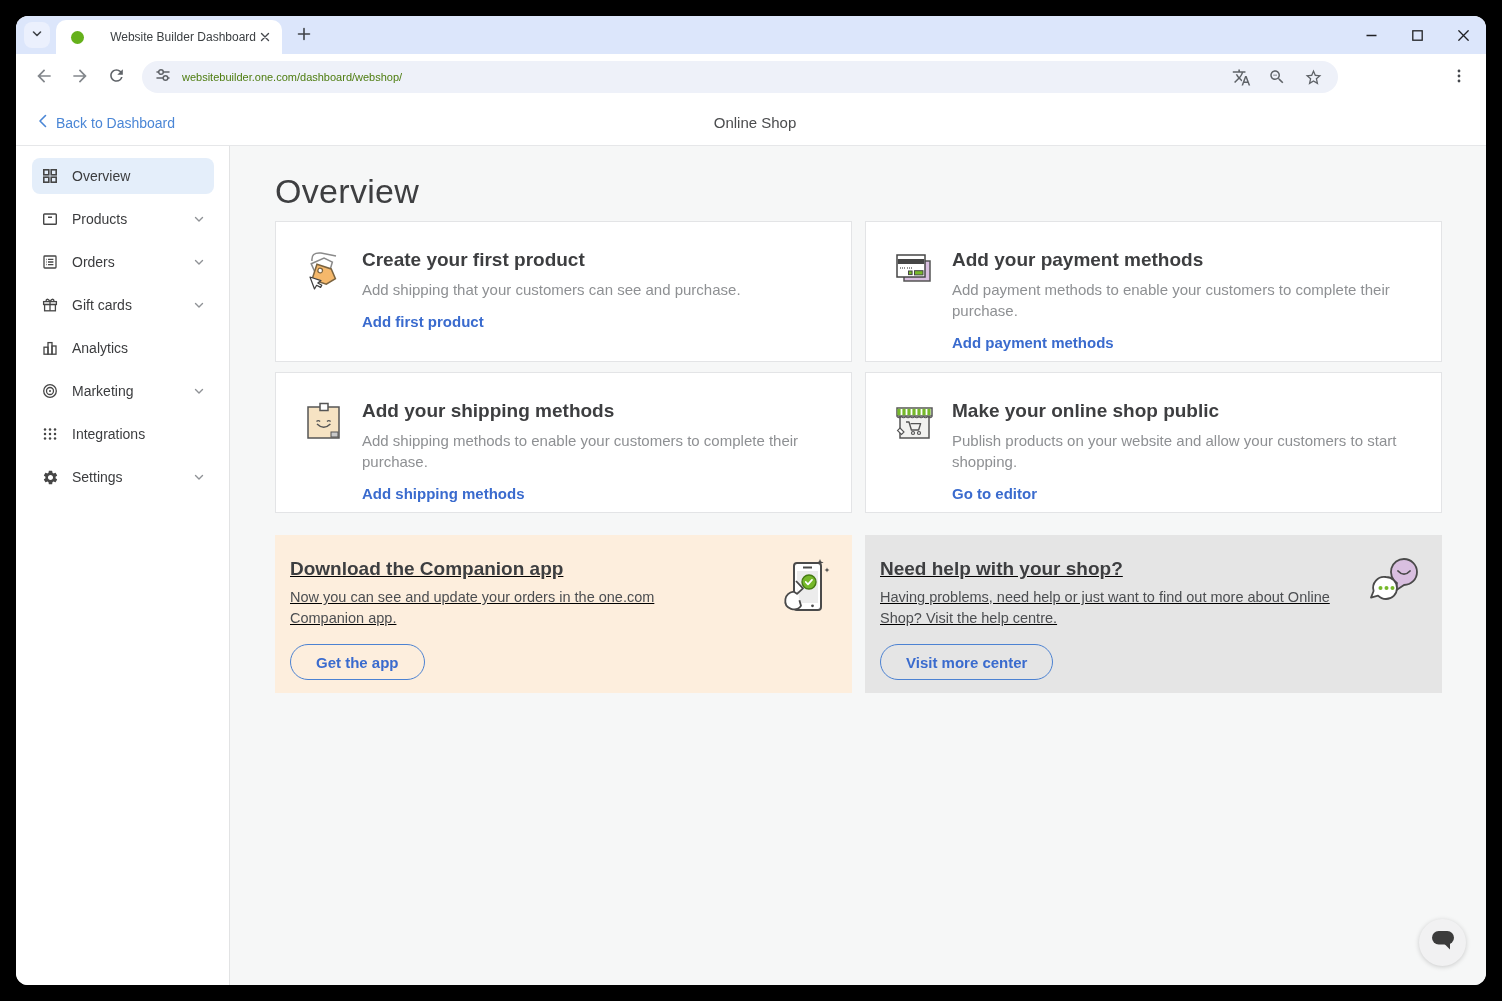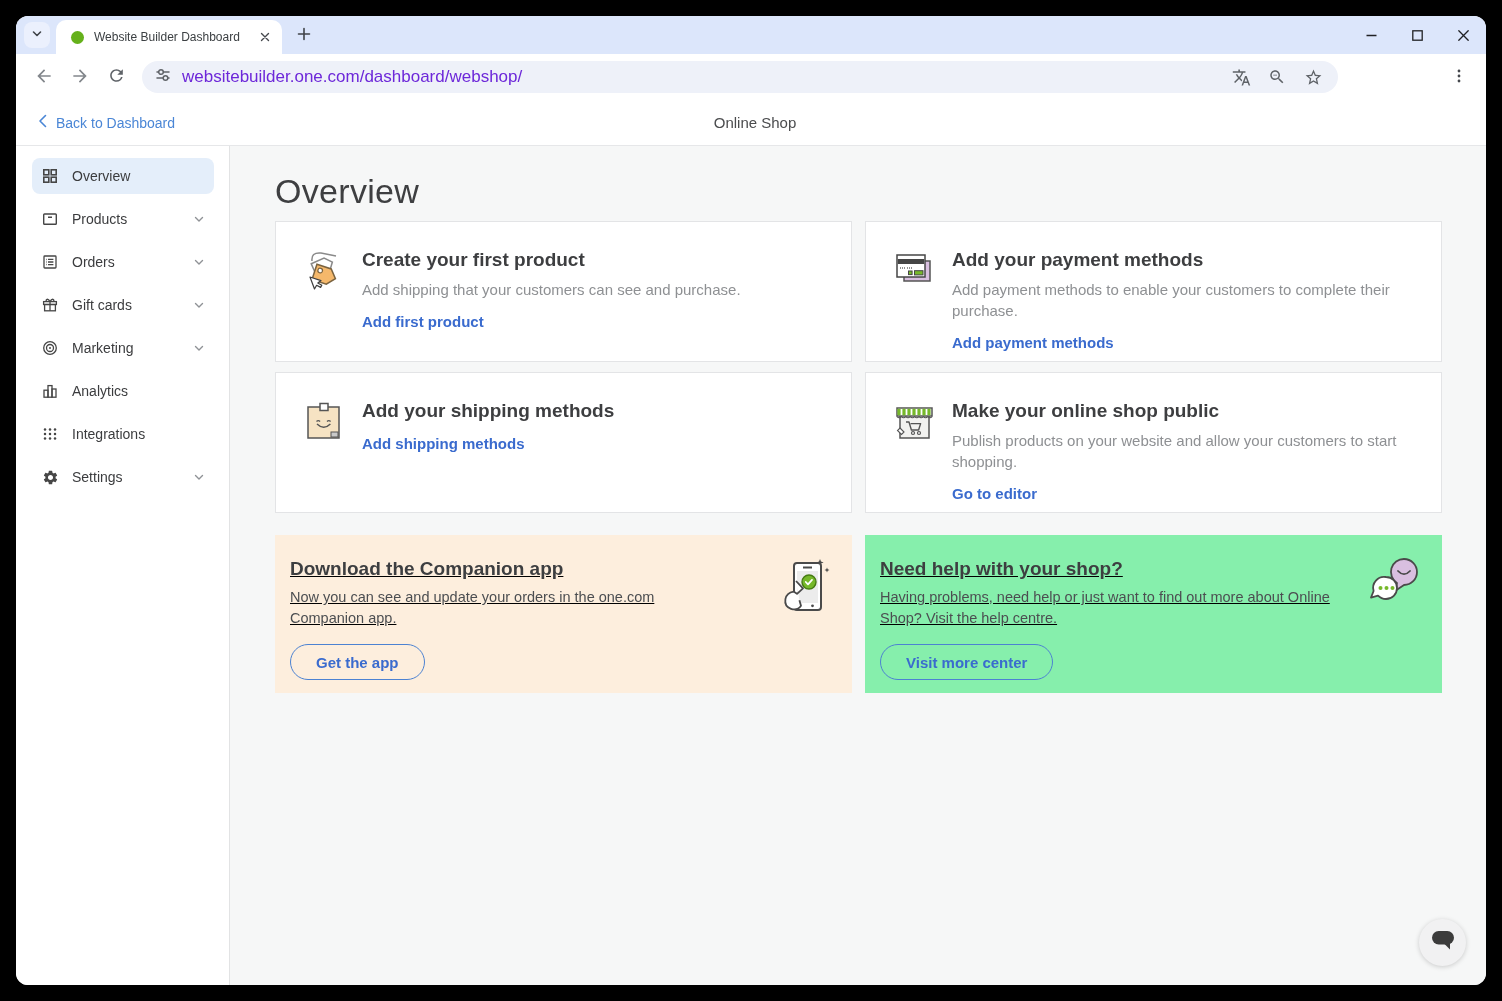--- a/index.html
+++ b/index.html
@@ -9,35 +9,35 @@
   .window { position:absolute; inset:16px; border-radius:12px; overflow:hidden; background:#fff;
             display:flex; flex-direction:column; }
 
   
   .tabstrip { height:38px; background:#dce6fb; display:flex; align-items:center; padding-left:8px; flex:none; }
   .tab-search { width:26px; height:26px; border:none; border-radius:8px; background:#ebf0fd;
                 display:flex; align-items:center; justify-content:center; margin-right:6px; cursor:pointer; }
   .tab { align-self:flex-end; width:226px; height:34px; background:#fff; border-radius:10px 10px 0 0;
          display:flex; align-items:center; padding:0 8px; cursor:pointer; }
   .favicon { width:13px; height:13px; border-radius:50%; background:#65b11b; margin:0 10px 0 7px; flex:none; }
-  .tab-title { font-size:12px; color:#3c4043; flex:1; white-space:nowrap; overflow:hidden; }
+  .tab-title { font-size:12px; color:#3c4043; flex:1; white-space:nowrap; overflow:hidden;text-align:right; }
   .tab-close { width:18px; height:18px; display:flex; align-items:center; justify-content:center;
                border-radius:50%; cursor:pointer; flex:none; }
   .newtab { width:28px; height:28px; border:none; background:none; display:flex; align-items:center;
             justify-content:center; margin-left:8px; cursor:pointer; }
   .wincontrols { margin-left:auto; display:flex; height:100%; }
   .winbtn { width:46px; height:100%; display:flex; align-items:center; justify-content:center; cursor:pointer; }
 
   
   .toolbar { height:46px; background:#fff; display:flex; align-items:center; padding:0 10px; flex:none; }
   .nav-btn { width:34px; height:34px; border:none; background:none; display:flex; align-items:center;
              justify-content:center; margin:0 1px; cursor:pointer; border-radius:50%; }
   .addressbar { flex:1; height:32px; background:#eef1f9; border-radius:16px; display:flex; align-items:center;
                 padding:0 8px 0 12px; margin:0 8px; cursor:text; }
-  .url { font-size:17px; color:#6d28d9; margin-left:10px; white-space:nowrap; }
+  .url { font-size:11px; color:#4d7c0f; margin-left:10px; white-space:nowrap; }
   .addr-icons { margin-left:auto; display:flex; align-items:center; gap:10px; padding-right:4px; }
   .addr-icon { width:26px; height:26px; display:flex; align-items:center; justify-content:center;
                border-radius:50%; cursor:pointer; }
   .toolbar-spacer { width:96px; flex:none; }
   .menu-btn { width:34px; height:34px; border:none; background:none; display:flex; align-items:center;
               justify-content:center; cursor:pointer; }
 
   
   .appbar { height:46px; background:#fff; border-bottom:1px solid #e6e7e9; display:flex; align-items:center;
             position:relative; flex:none; }
@@ -62,21 +62,21 @@
           display:flex; gap:14px; }
   .card-icon { width:48px; height:48px; flex:none; }
   .card-title { font-size:19px; font-weight:600; color:#3d3e40; margin-top:2px; }
   .card-desc { font-size:15px; color:#8e9093; line-height:1.4; margin-top:8px; max-width:470px; }
   .card-link { display:inline-block; font-size:15px; font-weight:600; color:#3a6bce; margin-top:13px;
                cursor:pointer; text-decoration:none; }
 
   .banners { display:grid; grid-template-columns:1fr 1fr; gap:13px; margin-top:22px; }
   .banner { height:158px; padding:23px 20px 0 15px; position:relative;text-decoration:underline; }
   .banner-peach { background:#fdeedd; }
-  .banner-blue  { background:#86efac; }
+  .banner-blue  { background:#e5e5e5; }
   .banner-title { font-size:19px; font-weight:600; color:#3d3e40; }
   .banner-desc { font-size:14.5px; color:#4c4e51; line-height:1.42; margin-top:7px; }
   .banner-desc.w1 { max-width:430px; }
   .banner-desc.w2 { max-width:475px; }
   .banner-btn { margin-top:16px; height:36px; padding:0 25px; border-radius:18px; border:1px solid #4c82d2;
                 background:transparent; color:#3a6bce; font-size:15px; font-weight:600; cursor:pointer;
                 font-family:inherit; }
   .banner-illus { position:absolute; top:20px; right:22px; }
 
   .chat-launcher { position:absolute; right:20px; bottom:19px; width:47px; height:47px; border-radius:50%;
@@ -261,41 +261,41 @@
           <span>Gift cards</span>
           <span class="nav-chevron">
             <svg width="12" height="12" viewBox="0 0 12 12">
                 <path d="M2.5 4.5 L6 8 L9.5 4.5" fill="none" stroke="#8f9296" stroke-width="1.4" stroke-linecap="round" stroke-linejoin="round"></path>
               </svg>
           </span>
         </div>
         <div class="nav-item">
           <span class="nav-icon">
             <svg width="18" height="18" viewBox="0 0 18 18" fill="none" stroke="#464646" stroke-width="1.3">
+                <rect x="3" y="8.2" width="4" height="7"></rect>
+                <rect x="7" y="3.6" width="4" height="11.6"></rect>
+                <rect x="11" y="7" width="4" height="8.2"></rect>
+              </svg>
+          </span>
+          <span>Analytics</span>
+        </div>
+        <div class="nav-item">
+          <span class="nav-icon">
+            <svg width="18" height="18" viewBox="0 0 18 18" fill="none" stroke="#464646" stroke-width="1.3">
                 <circle cx="9" cy="9" r="6.3"></circle>
                 <circle cx="9" cy="9" r="3.5"></circle>
                 <circle cx="9" cy="9" r="1" fill="#464646" stroke="none"></circle>
               </svg>
           </span>
           <span>Marketing</span>
           <span class="nav-chevron">
             <svg width="12" height="12" viewBox="0 0 12 12">
                 <path d="M2.5 4.5 L6 8 L9.5 4.5" fill="none" stroke="#8f9296" stroke-width="1.4" stroke-linecap="round" stroke-linejoin="round"></path>
               </svg>
           </span>
-        </div>
-        <div class="nav-item">
-          <span class="nav-icon">
-            <svg width="18" height="18" viewBox="0 0 18 18" fill="none" stroke="#464646" stroke-width="1.3">
-                <rect x="3" y="8.2" width="4" height="7"></rect>
-                <rect x="7" y="3.6" width="4" height="11.6"></rect>
-                <rect x="11" y="7" width="4" height="8.2"></rect>
-              </svg>
-          </span>
-          <span>Analytics</span>
         </div>
         <div class="nav-item">
           <span class="nav-icon">
             <svg width="18" height="18" viewBox="0 0 18 18" fill="#464646">
                 <circle cx="4" cy="4.5" r="1.25"></circle>
                 <circle cx="9" cy="4.5" r="1.25"></circle>
                 <circle cx="14" cy="4.5" r="1.25"></circle>
                 <circle cx="4" cy="9" r="1.25"></circle>
                 <circle cx="9" cy="9" r="1.25"></circle>
                 <circle cx="14" cy="9" r="1.25"></circle>
@@ -370,20 +370,21 @@
               <svg width="48" height="48" viewBox="0 0 48 48">
                 <rect x="8" y="9" width="31" height="31" fill="#f6e3c3" stroke="#555" stroke-width="1.5"></rect>
                 <rect x="20" y="5.5" width="8" height="7" fill="#fff" stroke="#555" stroke-width="1.5"></rect>
                 <path d="M16.5 23.5 q1.8 -1.8 3.6 0 M27 23.5 q1.8 -1.8 3.6 0" fill="none" stroke="#555" stroke-width="1.3"></path>
                 <path d="M17 26 q6.7 6.5 13.4 0" fill="none" stroke="#555" stroke-width="1.4"></path>
                 <rect x="31" y="34" width="7" height="5" fill="#c9c9c9" stroke="#555" stroke-width="1"></rect>
               </svg>
             </div>
             <div class="card-body">
               <h2 class="card-title">Add your shipping methods</h2>
+              <p class="card-desc">Add shipping methods to enable your customers to complete their purchase.</p>
               <a class="card-link">Add shipping methods</a>
             </div>
           </section>
 
           <section class="card">
             <div class="card-icon">
               <svg width="48" height="48" viewBox="0 0 48 48">
                 <rect x="10" y="17" width="29" height="23" fill="#f2f2f0" stroke="#555" stroke-width="1.5"></rect>
                 <rect x="7" y="10" width="35" height="8" fill="#fff" stroke="#555" stroke-width="1.5"></rect>
                 <path d="M9 10.8 v6.4 M14 10.8 v6.4 M19 10.8 v6.4 M24 10.8 v6.4 M29 10.8 v6.4 M34 10.8 v6.4 M39 10.8 v6.4" stroke="#76b82a" stroke-width="3.2"></path>

